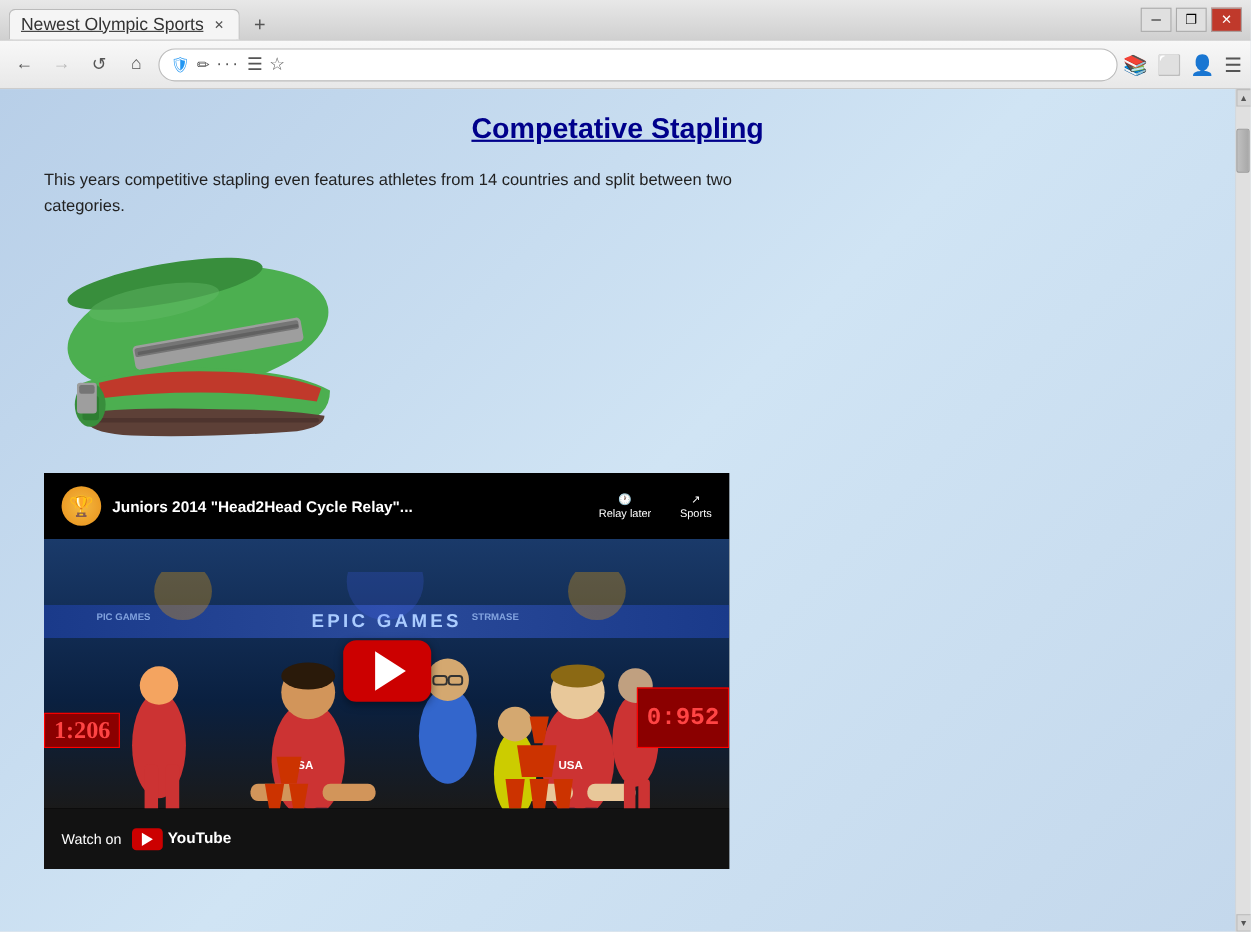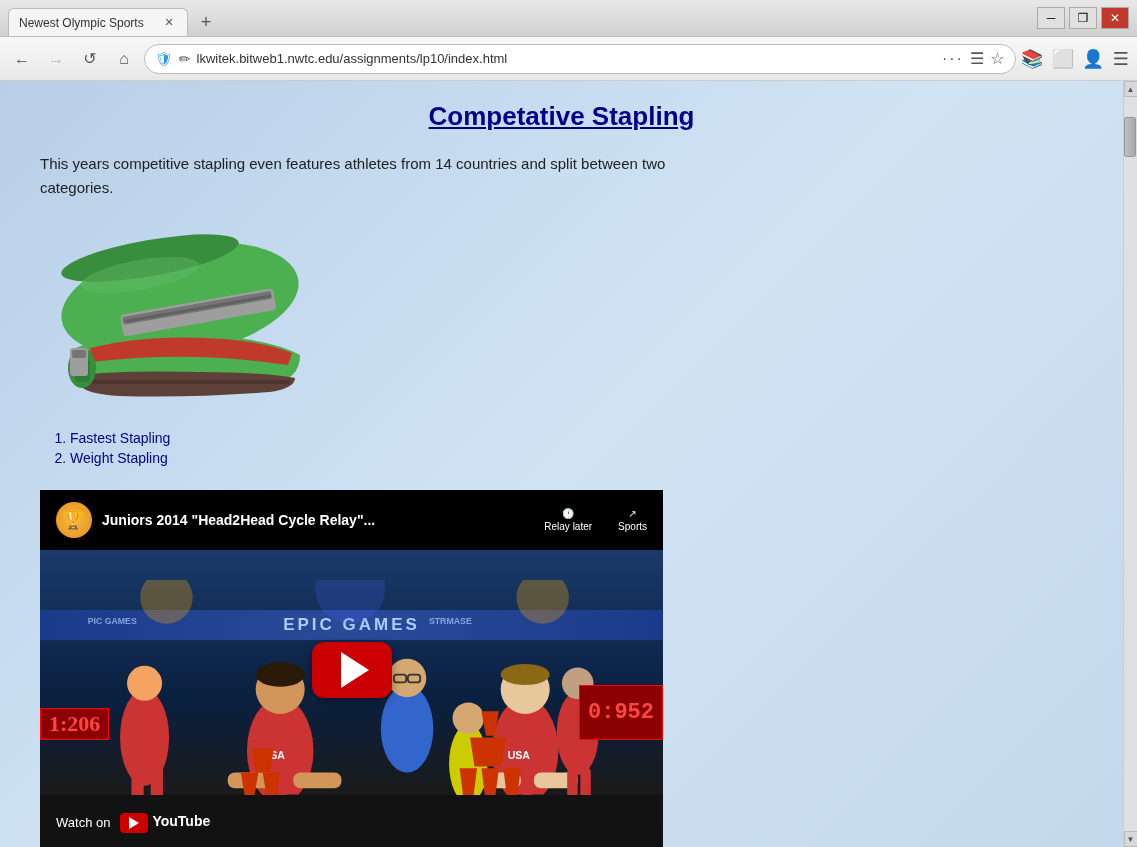--- a/index.html
+++ b/index.html
@@ -42,21 +42,22 @@
       max-width: 252px;
       font-size: 12px;
       color: #333;
       position: relative;
     }
     .tab-title {
       flex: 1;
       overflow: hidden;
       text-overflow: ellipsis;
       white-space: nowrap;
-      font-size: 12px;
+      font-size: 16px;
+      text-decoration: underline;
     }
     .tab-close {
       width: 16px;
       height: 16px;
       display: flex;
       align-items: center;
       justify-content: center;
       border-radius: 50%;
       cursor: pointer;
       font-size: 11px;
@@ -466,21 +467,20 @@
   </div>
 
   <div class="nav-bar">
     <button class="nav-btn">←</button>
     <button class="nav-btn disabled">→</button>
     <button class="nav-btn">↺</button>
     <button class="nav-btn">⌂</button>
     <div class="url-bar-container">
       <span class="url-shield">🛡</span>
       <span class="url-edit-icon">✏</span>
-      <input class="url-text" type="text" value="lkwitek.bitweb1.nwtc.edu/assignments/lp10/index.html" style="">
       <span class="url-dots">···</span>
       <span class="url-bookmark">☰</span>
       <span class="url-star">☆</span>
     </div>
     <div class="nav-right-icons">
       <span class="nav-icon">📚</span>
       <span class="nav-icon">⬜</span>
       <span class="nav-icon">👤</span>
       <span class="nav-icon">☰</span>
     </div>
@@ -518,28 +518,20 @@
           <ellipse cx="42" cy="148" rx="14" ry="20" fill="#388E3C"></ellipse>
           <rect x="35" y="140" width="15" height="22" rx="3" fill="#2E7D32"></rect>
 
           <rect x="30" y="128" width="18" height="28" rx="3" fill="#9E9E9E"></rect>
           <rect x="32" y="130" width="14" height="8" rx="2" fill="#757575"></rect>
 
           <ellipse cx="100" cy="55" rx="60" ry="15" fill="#66BB6A" opacity="0.4" transform="rotate(-10, 100, 55)"></ellipse>
         </svg>
       </div>
 
-      <ol class="categories-list">
-        <li>
-          <a href="#">Fastest Stapling</a>
-        </li>
-        <li>
-          <a href="#">Weight Stapling</a>
-        </li>
-      </ol>
 
       <div class="video-container">
 
         <div class="video-top-bar">
           <div class="video-logo">🏆</div>
           <div class="video-title-text">Juniors 2014 "Head2Head Cycle Relay"...</div>
           <div class="video-watch-later">
             <span>🕐</span>
             <span>Relay later</span>
           </div>

